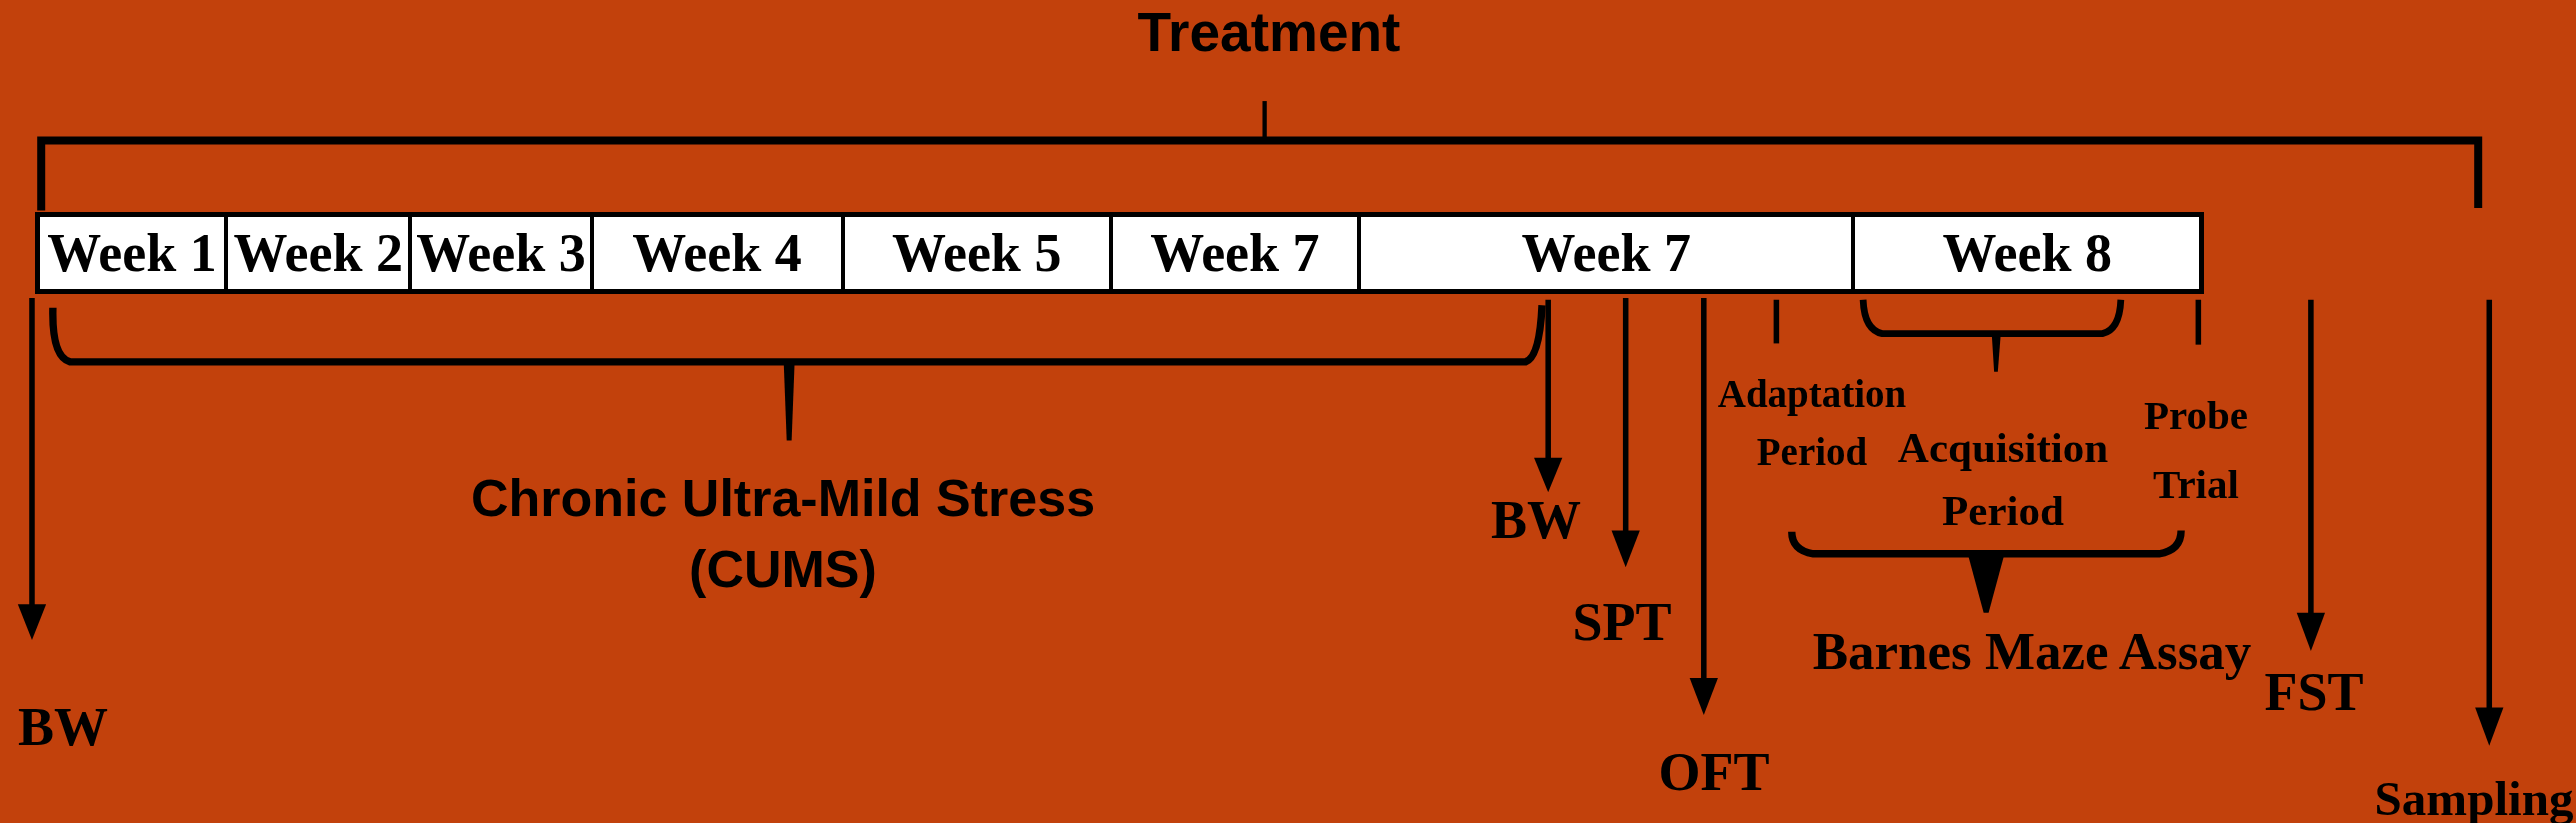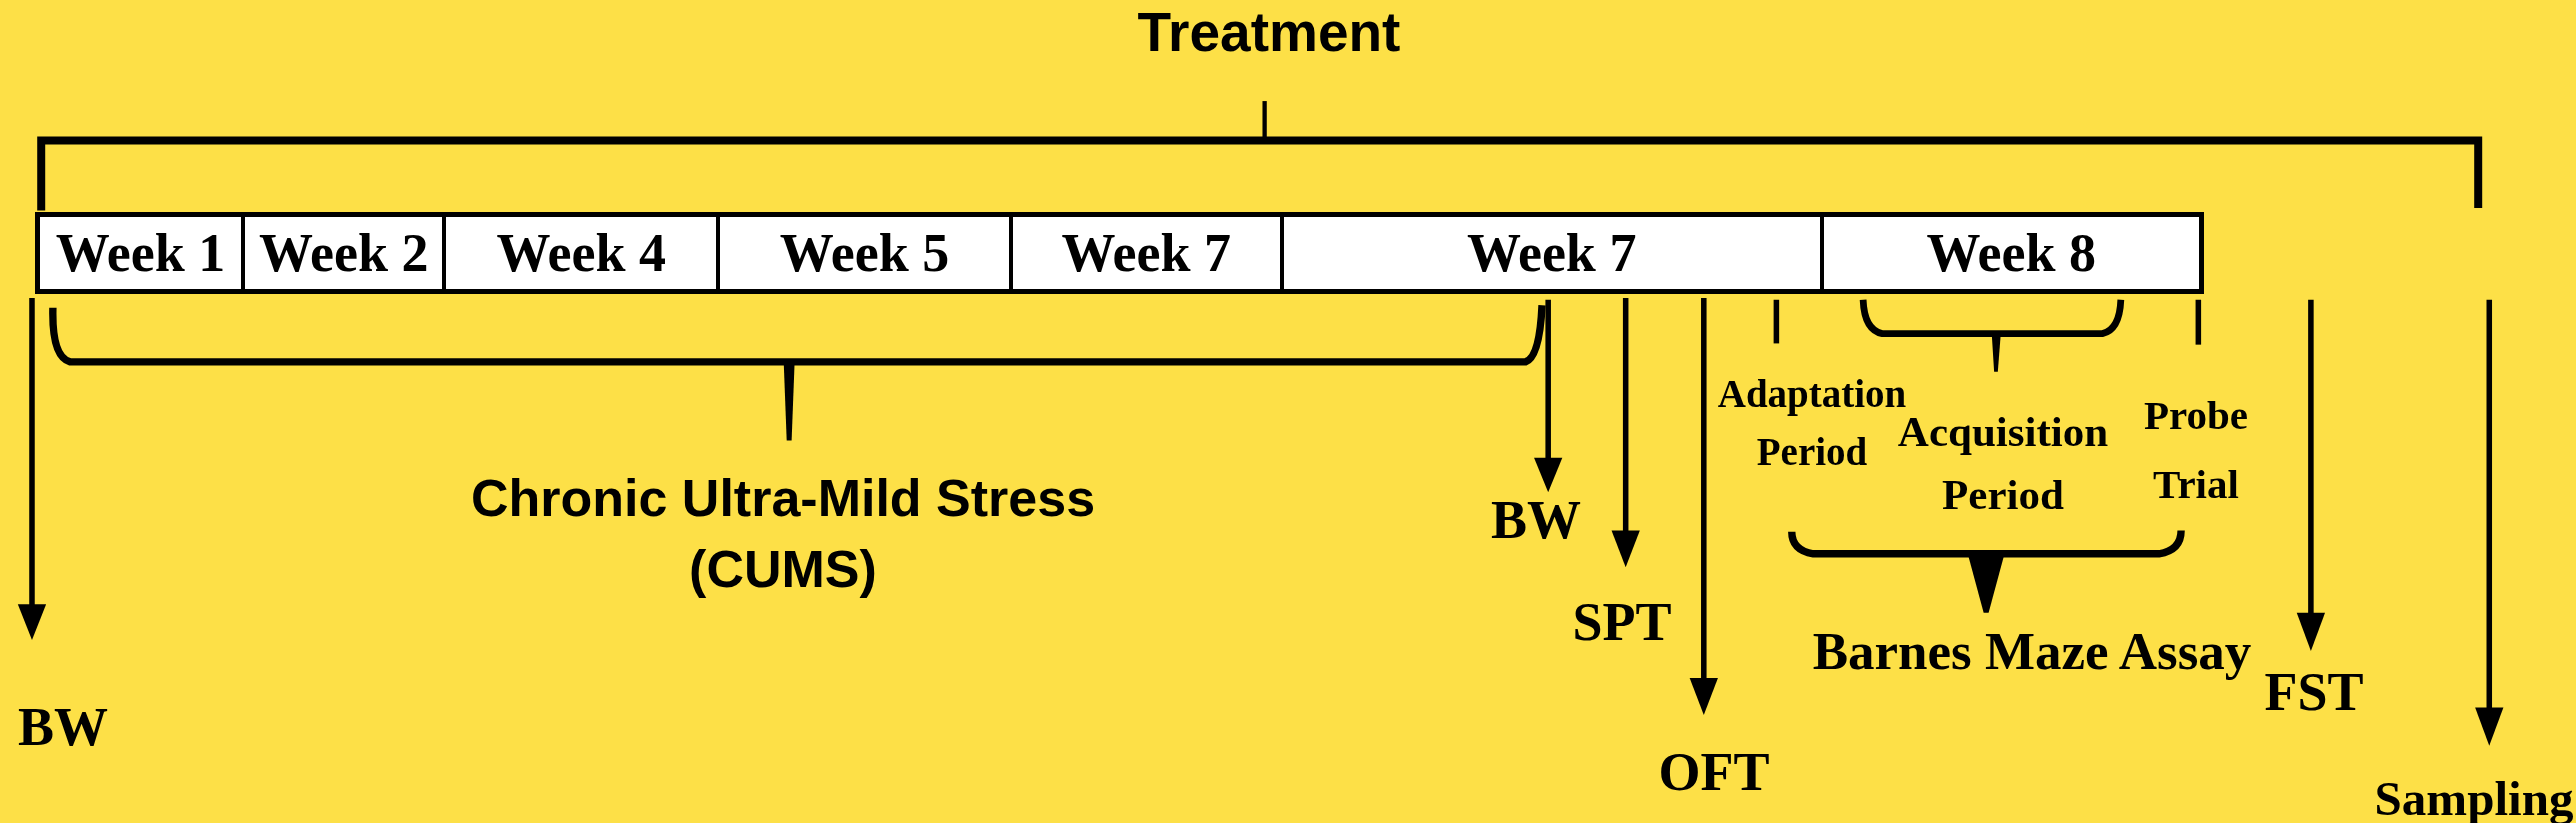--- a/index.html
+++ b/index.html
@@ -1,18 +1,18 @@
 <!DOCTYPE html>
 <html style="font-size:9.8px"><head>
 <meta charset="utf-8">
 <style>
   html,body { margin:0; padding:0; background:#ffffff; }
   .canvas {
     position:relative; width:2576px; height:824px;
-    background:#fde047; overflow:hidden;
+    background:#c2410c; overflow:hidden;
     font-family:"Liberation Serif","DejaVu Serif",serif;
     color:#000;
   }
   svg.overlay { position:absolute; left:0; top:0; width:2576px; height:824px; }
 
   
   .week-table {
     position:absolute; left:35px; top:212px; width:2169px; height:82px;
     box-sizing:border-box; border:5.5px solid #000; background:#fff;
     display:flex; align-items:stretch;
@@ -34,21 +34,21 @@
   }
   .sans { font-family:"Liberation Sans","DejaVu Sans",sans-serif; }
 
   .title-lbl      { left:1269px; top:3.7px;    font-size:55px; }
   .cums-lbl       { left:783px; top:463px;  font-size:52px; line-height:71px; }
   .bw-left-lbl    { left:63px;  top:699px; font-size:54px; }
   .bw-right-lbl   { left:1536px; top:492px;  font-size:54px; }
   .spt-lbl        { left:1622px; top:594px;  font-size:54px; }
   .oft-lbl        { left:1714px; top:744px; font-size:54px; }
   .adaptation-lbl { left:1812px; top:365px;  font-size:39px; line-height:58px; }
-  .acquisition-lbl{ left:2003px; top:400px;  font-size:43px; line-height:63px; }
+  .acquisition-lbl{ left:2003px; top:416px;  font-size:43px; line-height:63px; }
   .probe-lbl      { left:2196px; top:381px;  font-size:41px; line-height:69px; }
   .barnes-lbl     { left:1993px; top:624px; font-size:53px;margin-left:39px; }
   .fst-lbl        { left:2314px; top:664px; font-size:54px; }
   .sampling-lbl   { left:2474px; top:773px; font-size:49px;text-align:center; }
 
   .stroke { stroke:#000; fill:none; }
   .fill   { fill:#000; stroke:none; }
 </style>
 </head>
 <body>
@@ -108,20 +108,21 @@
       <line class="stroke" x1="4047" y1="487" x2="4047" y2="1156" stroke-width="9"></line>
       <polygon class="fill" points="4024,1150 4070,1150 4047,1212"></polygon>
     </g>
   </svg>
 
   <div class="lbl sans title-lbl">Treatment</div>
 
   <div class="week-table">
     <div class="week-cell c1">Week 1</div>
     <div class="week-cell c2">Week 2</div>
+    <div class="week-cell c3">Week 3</div>
     <div class="week-cell c4">Week 4</div>
     <div class="week-cell c5">Week 5</div>
     <div class="week-cell c6">Week 7</div>
     <div class="week-cell c7">Week 7</div>
     <div class="week-cell c8">Week 8</div>
   </div>
 
   <div class="lbl bw-left-lbl">BW</div>
 
   <div class="lbl sans cums-lbl">

